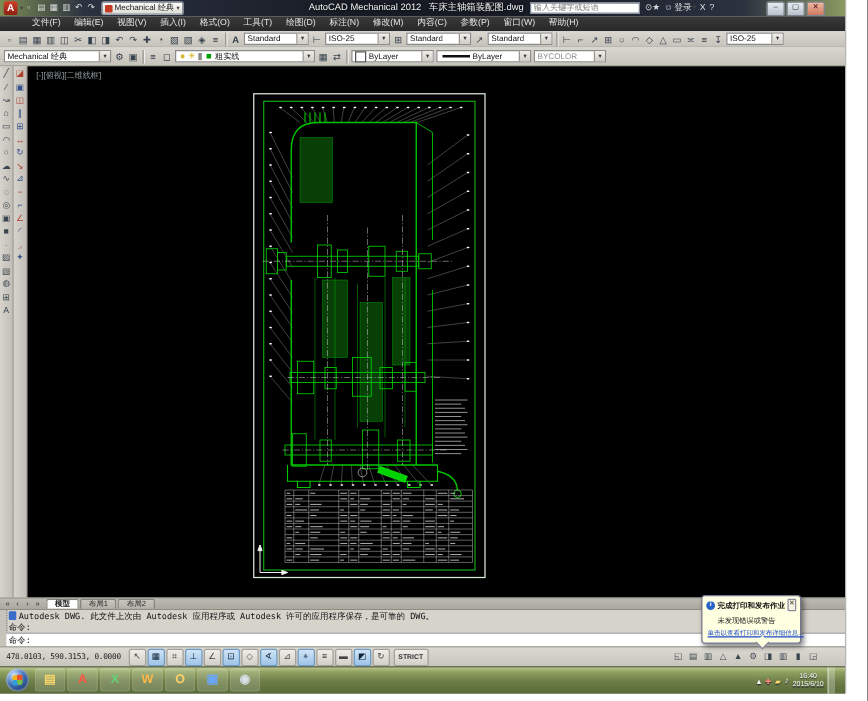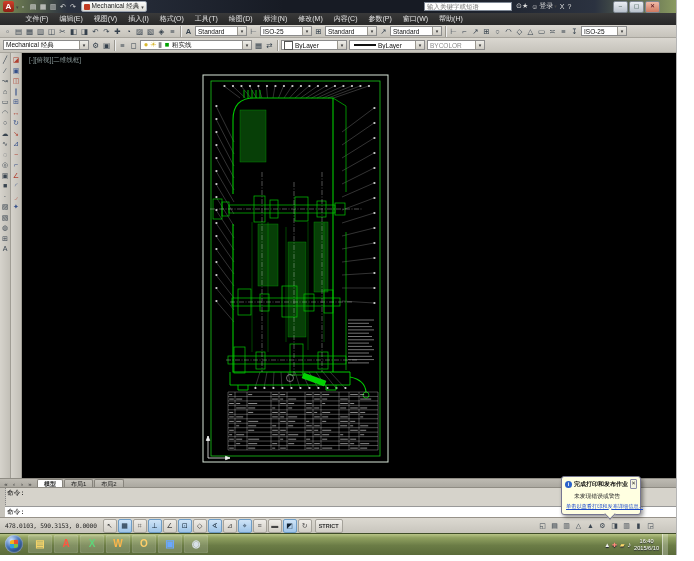--- a/index.html
+++ b/index.html
@@ -136,20 +136,23 @@
         <span class="icon">▦</span>
         <span class="icon">▥</span>
         <span class="icon">↶</span>
         <span class="icon">↷</span>
       </div>
     <div class="ws-combo">
       <span class="chip"></span>
       <span>Mechanical 经典</span>
       <span class="arr">▾</span>
     </div>
+    <div class="title-text">
+      <span>AutoCAD Mechanical 2012</span><b>车床主轴箱装配图.dwg</b>
+    </div>
     <input class="ic-search" placeholder="输入关键字或短语" style="">
     <div class="ic-icons">
       <span><span class="icon">⊙</span><span class="icon">★</span></span>
       <span class="signin">
         <span>☺</span>
         <span>登录</span>
         <span class="arr">▾</span>
       </span>
       <span>X</span>
       <span>?</span>
@@ -403,20 +406,21 @@
         <span class="icon">»</span>
       </span>
     <span class="tab active">模型</span>
     <span class="tab">布局1</span>
     <span class="tab">布局2</span>
   </div>
 
   <div class="cmd">
     <div class="grip"></div>
     <div class="hist">
+      <div><span class="trusticon"></span><span>Autodesk DWG.  此文件上次由 Autodesk 应用程序或 Autodesk 许可的应用程序保存，是可靠的 DWG。</span></div>
       <div>命令:</div>
     </div>
     <div class="input">命令:</div>
   </div>
 
   <div class="status">
     <span class="coords">478.0103, 590.3153, 0.0000</span>
     <span class="toggles">
         <span class="icon">↖</span>
         <span class="icon pressed">▦</span>

